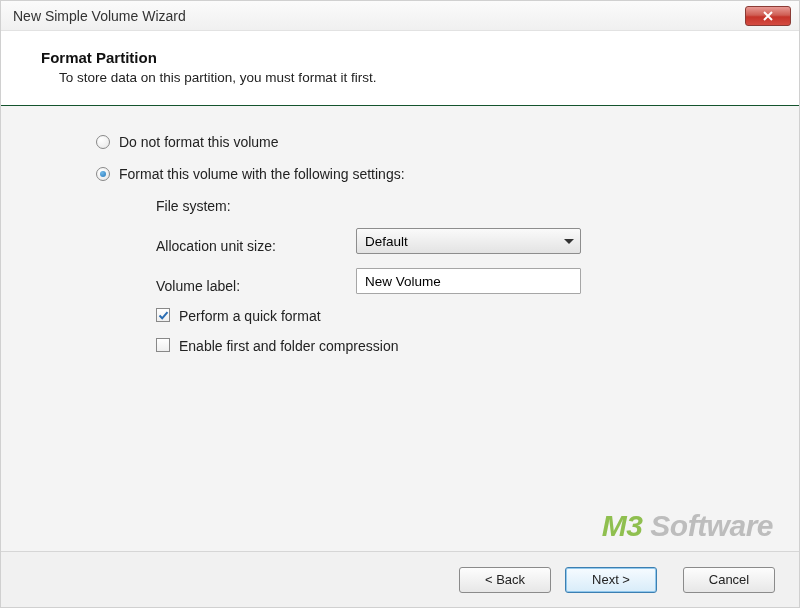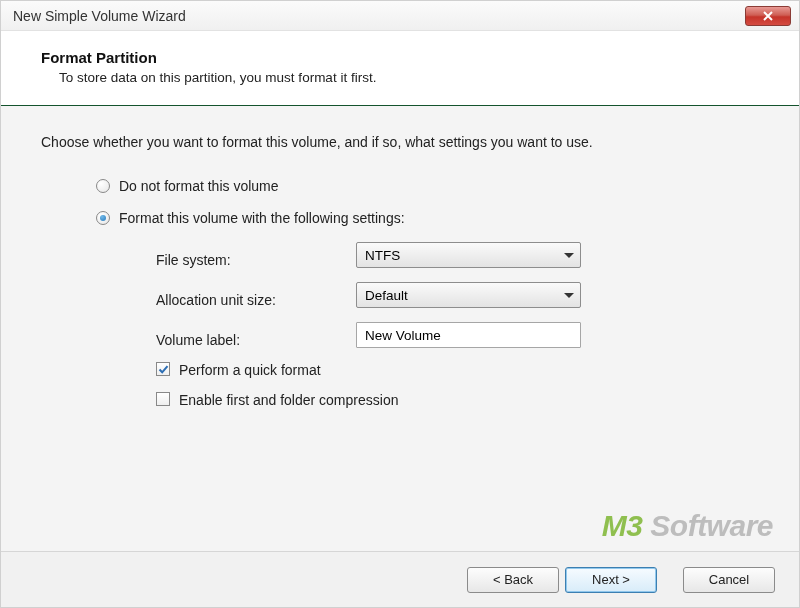--- a/index.html
+++ b/index.html
@@ -184,21 +184,21 @@
     min-width: 92px;
     background: linear-gradient(#fdfdfd, #e7e7e7);
     border: 1px solid #8b8b8b;
     border-radius: 3px;
     font-size: 13px;
     font-family: inherit;
     color: #222;
     cursor: pointer;
     padding: 0 12px;
   }
-  .btn + .btn { margin-left: 6px; }
+  .btn + .btn { margin-left: 14px; }
   .btn.gap { margin-left: 26px; }
   .btn.primary {
     border: 1px solid #3c7fb1;
     box-shadow: inset 0 0 0 1px rgba(135,195,235,0.9);
     background: linear-gradient(#f6fbff, #d8ecf9);
   }
 </style>
 </head>
 <body>
 
@@ -212,42 +212,37 @@
       </svg>
     </div>
   </div>
 
   <div class="header">
     <div class="header-title">Format Partition</div>
     <div class="header-sub">To store data on this partition, you must format it first.</div>
   </div>
 
   <div class="body">
-    <div class="instruction">Choose whether you want to format this volume, and if so, what settings you want to use.</div>
 
     <div class="radio-row">
       <span class="radio-outer"></span>
       <span>Do not format this volume</span>
     </div>
 
     <div class="radio-row">
       <span class="radio-outer">
           <span class="dot"></span>
         </span>
       <span>Format this volume with the following settings:</span>
     </div>
 
     <div class="settings">
 
       <div class="form-row">
         <div class="form-label">File system:</div>
-        <div class="combo">
-          <span class="val">NTFS</span>
-          <span class="arrow"></span>
-        </div>
       </div>
 
       <div class="form-row">
         <div class="form-label">Allocation unit size:</div>
         <div class="combo">
           <span class="val">Default</span>
           <span class="arrow"></span>
         </div>
       </div>
 

